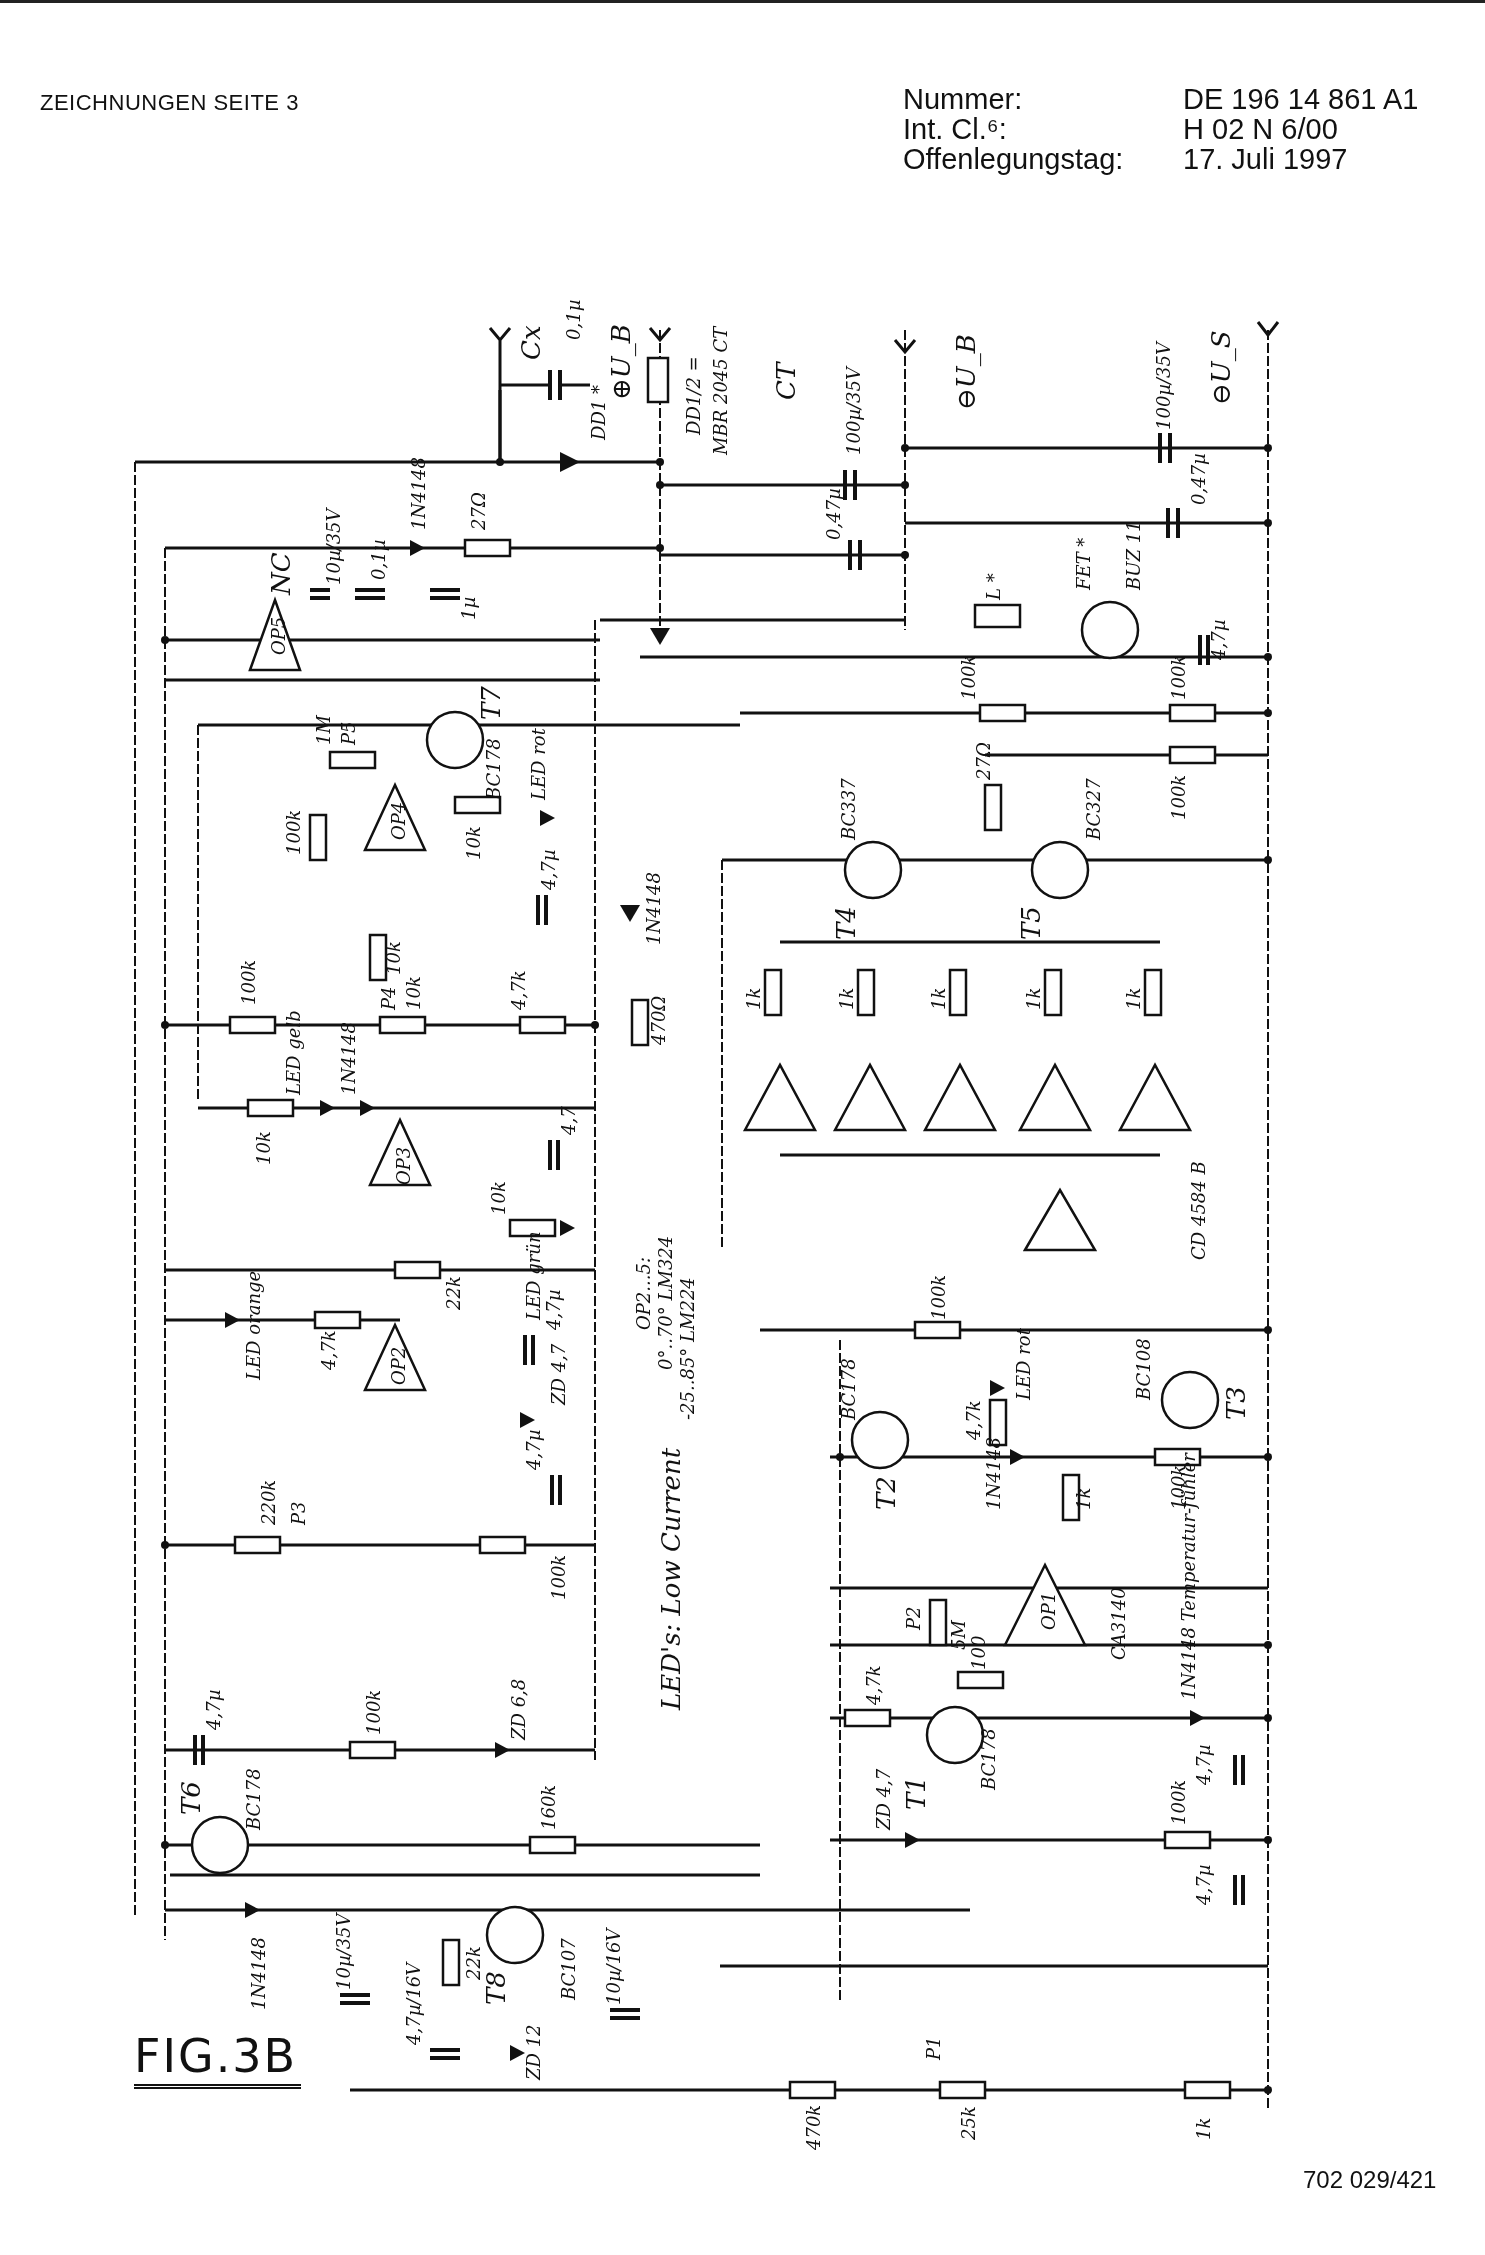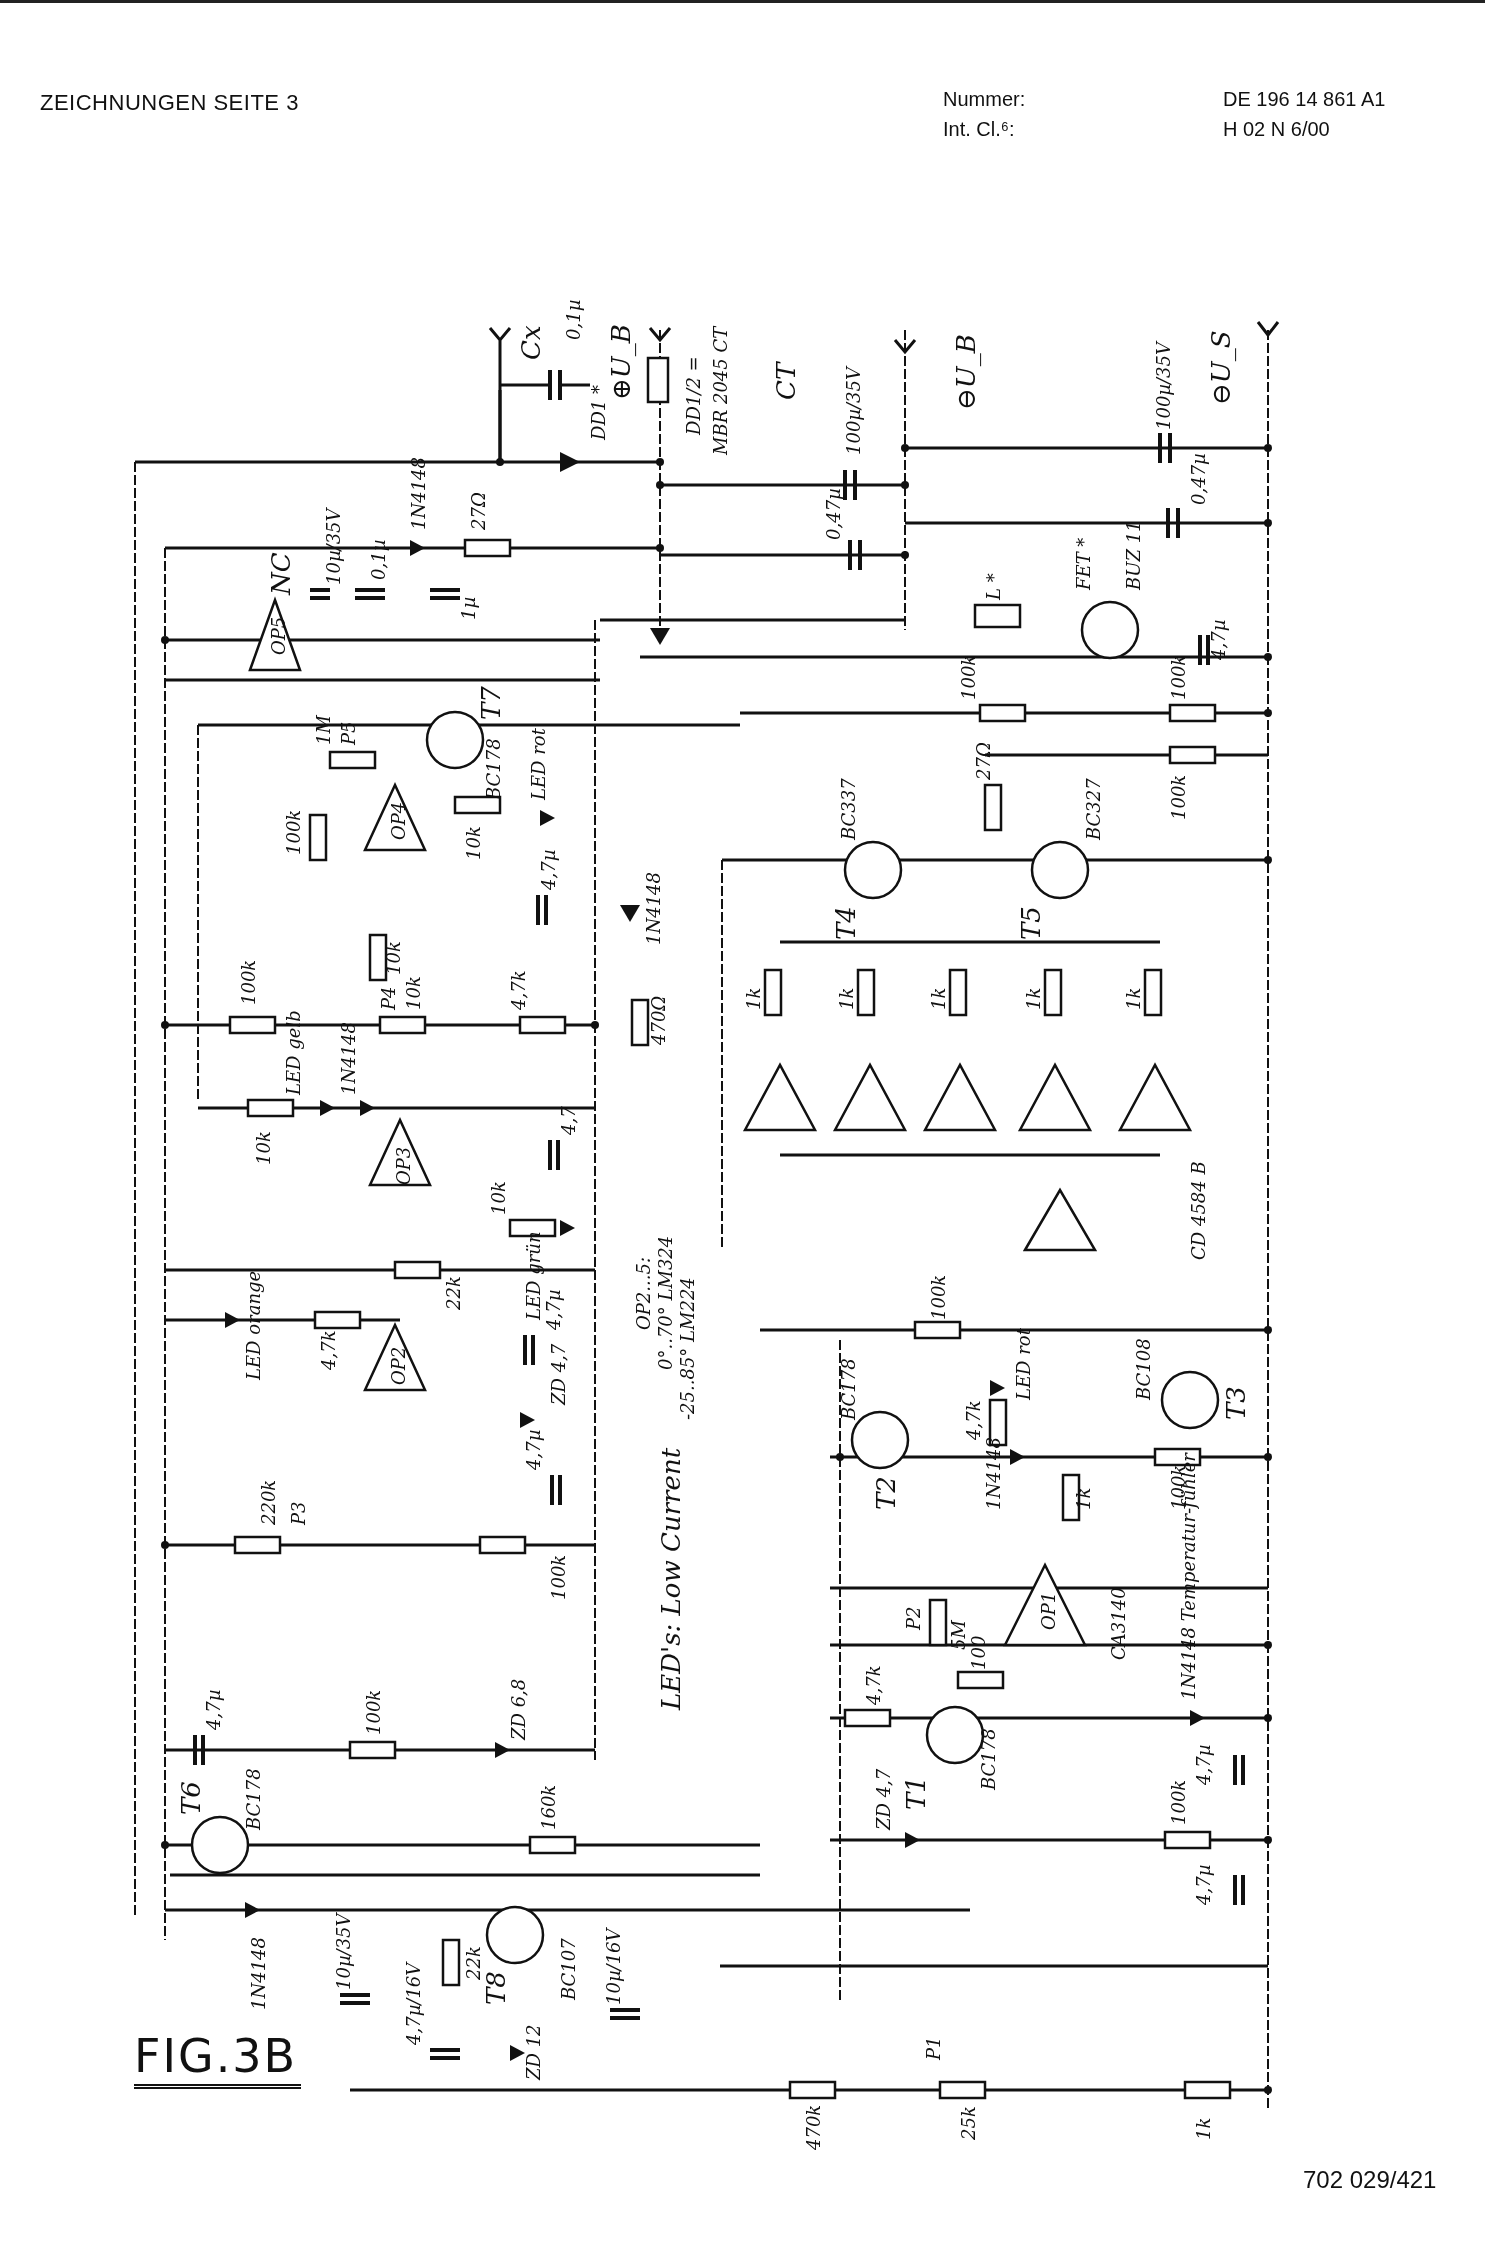--- a/index.html
+++ b/index.html
@@ -1,19 +1,19 @@
 <!DOCTYPE html>
 <html><head>
 <meta charset="utf-8">
 <style>
   html,body{margin:0;padding:0;background:#fff;}
   body{width:1485px;height:2255px;position:relative;overflow:hidden;font-family:"Liberation Sans",sans-serif;color:#111;}
   .topline{position:absolute;left:0;top:0;width:1485px;height:3px;background:#222;}
   .hdr-left{position:absolute;left:40px;top:90px;font-size:22px;letter-spacing:0.5px;}
-  .meta{position:absolute;left:943px;top:84px;font-size:20px;line-height:30px;}
+  .meta{position:absolute;left:903px;top:84px;font-size:29px;line-height:30px;}
   .meta .row{display:flex;}
   .meta .k{width:280px;}
   .meta .v{font-weight:normal;}
   .meta .v.b{font-weight:normal;}
   .footer{position:absolute;left:1303px;top:2166px;font-size:24px;}
   svg#schem{position:absolute;left:0;top:0;}
   .w{stroke:#111;stroke-width:3;fill:none;}
   .wd{stroke:#111;stroke-width:2;fill:none;stroke-dasharray:10 3;}
   .comp{stroke:#111;stroke-width:2.5;fill:#fff;}
   .cap{stroke:#111;stroke-width:4;}
@@ -30,20 +30,24 @@
 <div class="hdr-left">ZEICHNUNGEN SEITE 3</div>
 
 <div class="meta">
   <div class="row">
     <span class="k">Nummer:</span>
     <span class="v b">DE 196 14 861  A1</span>
   </div>
   <div class="row">
     <span class="k">Int. Cl.⁶:</span>
     <span class="v b">H 02 N   6/00</span>
+  </div>
+  <div class="row">
+    <span class="k">Offenlegungstag:</span>
+    <span class="v">17. Juli 1997</span>
   </div>
 </div>
 
 <svg id="schem" width="1485" height="2255" viewBox="0 0 1485 2255">
 
   <line class="wd" x1="135" y1="462" x2="135" y2="1915"></line>
   <line class="wd" x1="165" y1="548" x2="165" y2="1940"></line>
   <line class="wd" x1="198" y1="725" x2="198" y2="1100"></line>
   <line class="wd" x1="595" y1="620" x2="595" y2="1760"></line>
   <line class="wd" x1="660" y1="330" x2="660" y2="630"></line>

